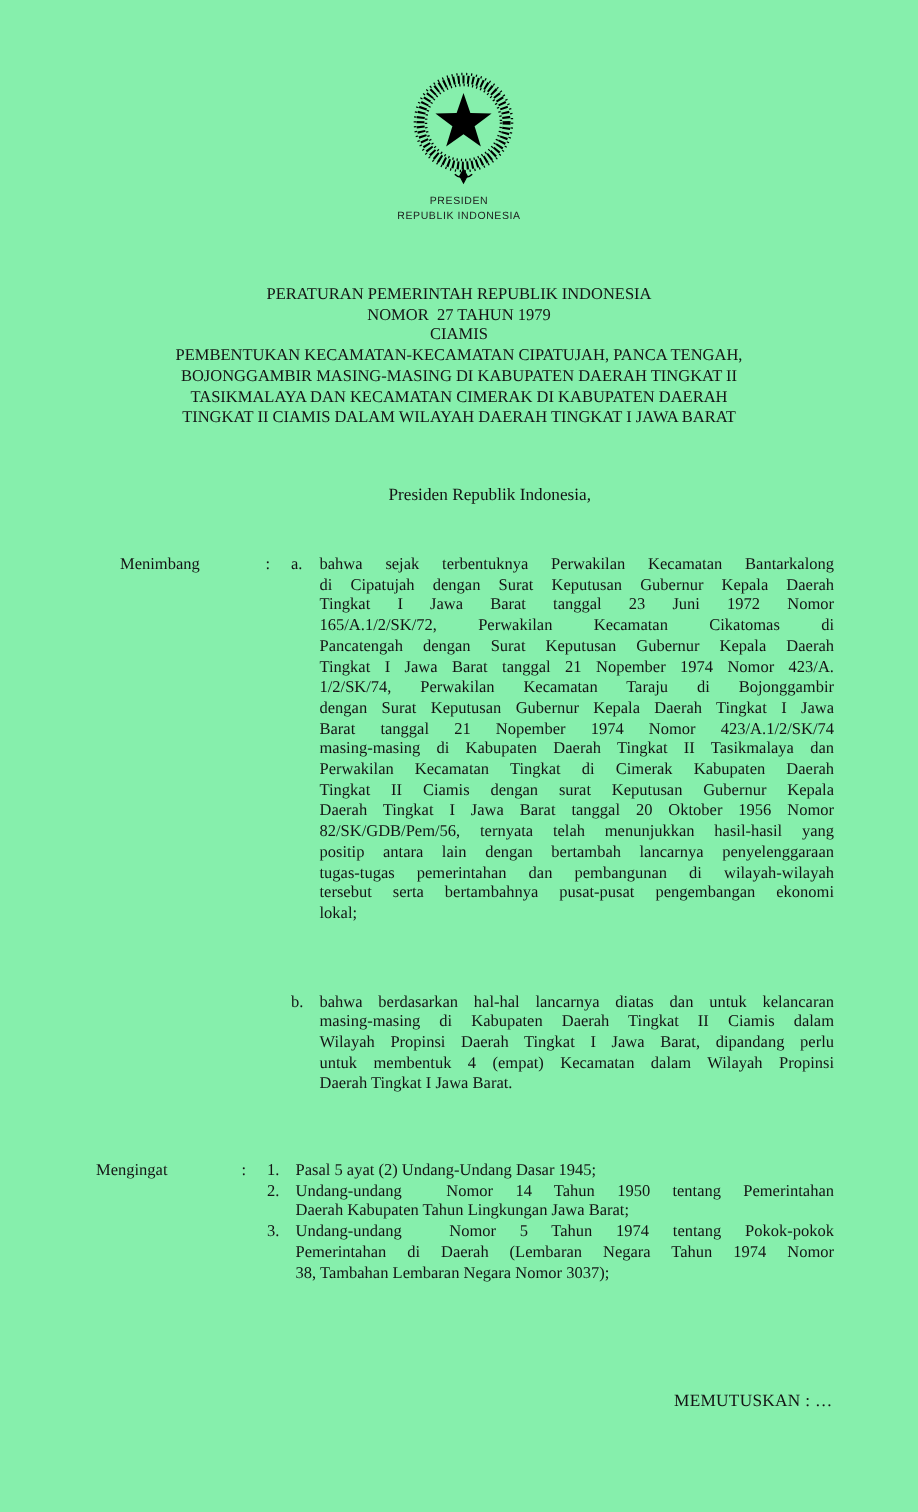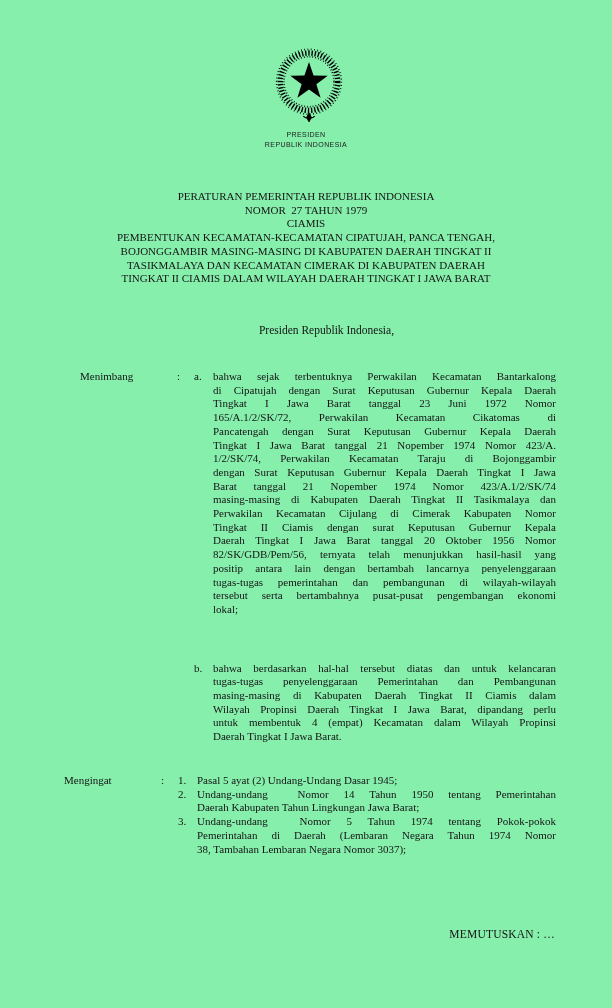--- a/index.html
+++ b/index.html
@@ -104,35 +104,34 @@
             <div class="para-line">bahwa sejak terbentuknya Perwakilan Kecamatan Bantarkalong</div>
             <div class="para-line">di Cipatujah dengan Surat Keputusan Gubernur Kepala Daerah</div>
             <div class="para-line">Tingkat I Jawa Barat tanggal 23 Juni 1972 Nomor</div>
             <div class="para-line">165/A.1/2/SK/72, Perwakilan Kecamatan Cikatomas di</div>
             <div class="para-line">Pancatengah dengan Surat Keputusan Gubernur Kepala Daerah</div>
             <div class="para-line">Tingkat I Jawa Barat tanggal 21 Nopember 1974 Nomor 423/A.</div>
             <div class="para-line">1/2/SK/74, Perwakilan Kecamatan Taraju di Bojonggambir</div>
             <div class="para-line">dengan Surat Keputusan Gubernur Kepala Daerah Tingkat I Jawa</div>
             <div class="para-line">Barat tanggal 21 Nopember 1974 Nomor 423/A.1/2/SK/74</div>
             <div class="para-line">masing-masing di Kabupaten Daerah Tingkat II Tasikmalaya dan</div>
-            <div class="para-line">Perwakilan Kecamatan Cijulang di Cimerak Kabupaten Nomor</div>
+            <div class="para-line">Perwakilan Kecamatan Tingkat di Cimerak Kabupaten Daerah</div>
             <div class="para-line">Tingkat II Ciamis dengan surat Keputusan Gubernur Kepala</div>
             <div class="para-line">Daerah Tingkat I Jawa Barat tanggal 20 Oktober 1956 Nomor</div>
             <div class="para-line">82/SK/GDB/Pem/56, ternyata telah menunjukkan hasil-hasil yang</div>
             <div class="para-line">positip antara lain dengan bertambah lancarnya penyelenggaraan</div>
             <div class="para-line">tugas-tugas pemerintahan dan pembangunan di wilayah-wilayah</div>
             <div class="para-line">tersebut serta bertambahnya pusat-pusat pengembangan ekonomi</div>
             <div class="para-line">lokal;</div>
           </div>
       </div>
       <div class="item item-gap">
         <div class="item-marker">b.</div>
         <div class="item-text">
-            <div class="para-line">bahwa berdasarkan hal-hal tersebut diatas dan untuk kelancaran</div>
-            <div class="para-line">tugas-tugas penyelenggaraan Pemerintahan dan Pembangunan</div>
+            <div class="para-line">bahwa berdasarkan hal-hal lancarnya diatas dan untuk kelancaran</div>
             <div class="para-line">masing-masing di Kabupaten Daerah Tingkat II Ciamis dalam</div>
             <div class="para-line">Wilayah Propinsi Daerah Tingkat I Jawa Barat, dipandang perlu</div>
             <div class="para-line">untuk membentuk 4 (empat) Kecamatan dalam Wilayah Propinsi</div>
             <div class="para-line">Daerah Tingkat I Jawa Barat.</div>
           </div>
       </div>
     </div>
   </div>
 
   <div class="sec-mengingat clause">

